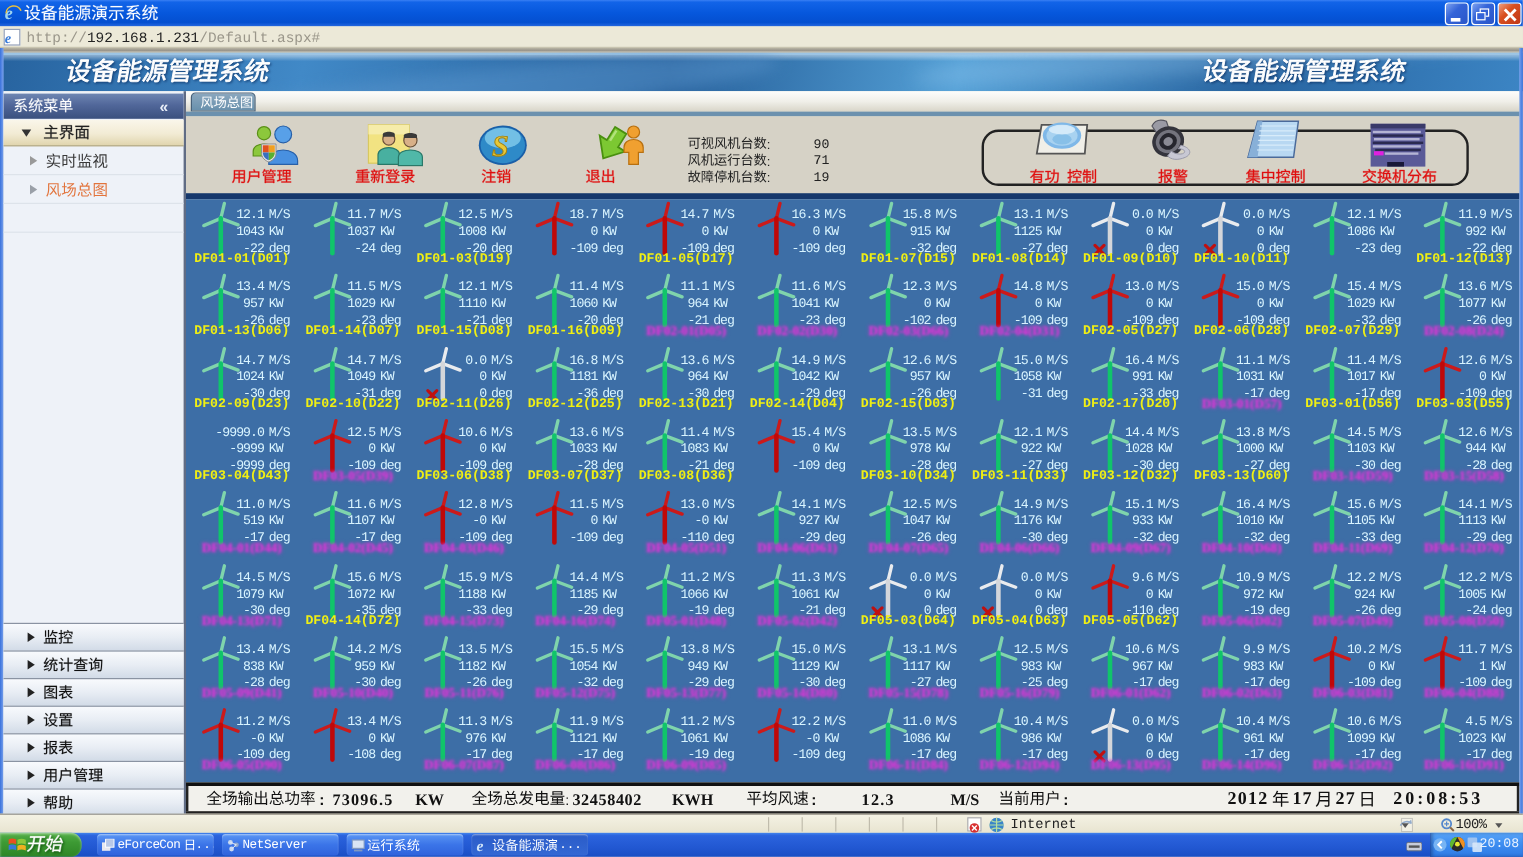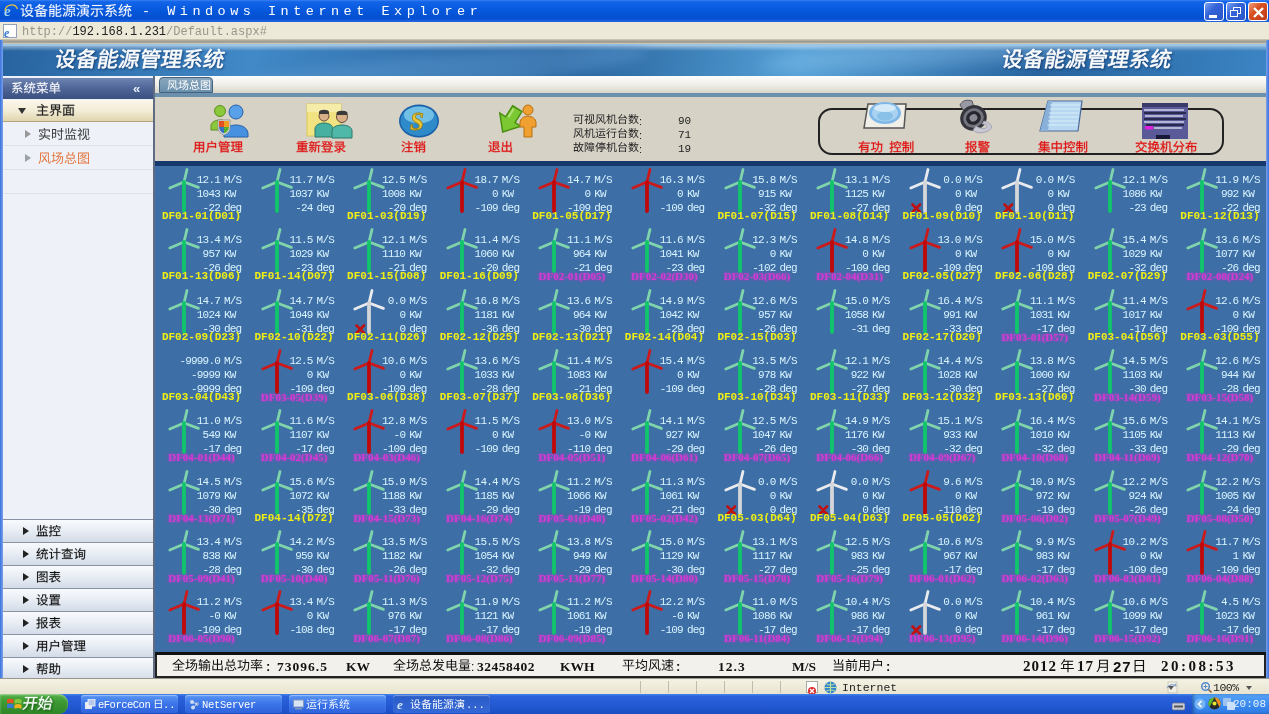--- a/index.html
+++ b/index.html
@@ -103,21 +103,20 @@
         <use href="#u8BBE" x="0"></use>
         <use href="#u5907" x="1000"></use>
         <use href="#u80FD" x="2000"></use>
         <use href="#u6E90" x="3000"></use>
         <use href="#u6F14" x="4000"></use>
         <use href="#u793A" x="5000"></use>
         <use href="#u7CFB" x="6000"></use>
         <use href="#u7EDF" x="7000"></use>
       </g>
     </svg>
-<div style="position:absolute;left:142px;top:5px;font-family:'Liberation Mono',sans-serif;font-size:13.5px;color:#ffffff;font-weight:normal;line-height:1;letter-spacing:4.5px;">- Windows Internet Explorer</div>
 <div class="abs" style="left:1204px;top:2px;width:20px;height:19px;border-radius:3px;background:linear-gradient(135deg,#7da1f0,#3464d8 40%,#2a55c8);border:1px solid #fff;">
       <div class="abs" style="left:4px;top:12px;width:8px;height:3px;background:#fff"></div>
     </div>
 <div class="abs" style="left:1226px;top:2px;width:20px;height:19px;border-radius:3px;background:linear-gradient(135deg,#7da1f0,#3464d8 40%,#2a55c8);border:1px solid #fff;">
       <div class="abs" style="left:6px;top:4px;width:8px;height:7px;border:1px solid #fff;"></div>
       <div class="abs" style="left:3px;top:7px;width:8px;height:7px;border:1px solid #fff;background:#3464d8"></div>
     </div>
 <div class="abs" style="left:1248px;top:2px;width:20px;height:19px;border-radius:3px;background:linear-gradient(135deg,#f0a080,#d85020 40%,#c03818);border:1px solid #fff;">
       <svg class="abs" style="left:3px;top:3px" width="13" height="13" viewBox="0 0 13 13">
         <path d="M2 2 L11 11 M11 2 L2 11" stroke="#fff" stroke-width="2.4"></path>
@@ -930,21 +929,21 @@
         <svg style="position:absolute;left:13px;top:3px;overflow:visible" width="36" height="46" viewBox="0 0 36 46">
           <path d="M16 13 L19 0.5 M16 13 L1.8 19 M16 13 L30.4 18.4" stroke="#7fd4ac" stroke-width="2.8" stroke-linecap="round" fill="none"></path>
           <path d="M16 13 L16 42" stroke="#10c56a" stroke-width="3.8" stroke-linecap="round" fill="none"></path>
         </svg>
         <div class="v num" style="top:9px">11.4</div>
         <div class="v unit" style="top:9px">M/S</div>
         <div class="v num" style="top:23px">1017</div>
         <div class="v unit" style="top:23px">KW</div>
         <div class="v num" style="top:37px">-17</div>
         <div class="v unit" style="top:37px">deg</div>
-        <div class="nm nm-y">DF03-04(D56)</div>
+        <div class="nm nm-y">DF03-01(D56)</div>
       </div>
 <div class="cell" style="left:1018.4px;top:120.6px;">
         <svg style="position:absolute;left:13px;top:3px;overflow:visible" width="36" height="46" viewBox="0 0 36 46">
           <path d="M16 13 L19 0.5 M16 13 L1.8 19 M16 13 L30.4 18.4" stroke="#cc1a1a" stroke-width="2.8" stroke-linecap="round" fill="none"></path>
           <path d="M16 13 L16 42" stroke="#c00808" stroke-width="3.8" stroke-linecap="round" fill="none"></path>
         </svg>
         <div class="v num" style="top:9px">12.6</div>
         <div class="v unit" style="top:9px">M/S</div>
         <div class="v num" style="top:23px">0</div>
         <div class="v unit" style="top:23px">KW</div>
@@ -1103,21 +1102,21 @@
         <div class="v unit" style="top:37px">deg</div>
         <div class="nm nm-m">DF03-15(D58)</div>
       </div>
 <div class="cell" style="left:0.0px;top:241.3px;">
         <svg style="position:absolute;left:13px;top:3px;overflow:visible" width="36" height="46" viewBox="0 0 36 46">
           <path d="M16 13 L19 0.5 M16 13 L1.8 19 M16 13 L30.4 18.4" stroke="#7fd4ac" stroke-width="2.8" stroke-linecap="round" fill="none"></path>
           <path d="M16 13 L16 42" stroke="#10c56a" stroke-width="3.8" stroke-linecap="round" fill="none"></path>
         </svg>
         <div class="v num" style="top:9px">11.0</div>
         <div class="v unit" style="top:9px">M/S</div>
-        <div class="v num" style="top:23px">549</div>
+        <div class="v num" style="top:23px">519</div>
         <div class="v unit" style="top:23px">KW</div>
         <div class="v num" style="top:37px">-17</div>
         <div class="v unit" style="top:37px">deg</div>
         <div class="nm nm-m">DF04-01(D44)</div>
       </div>
 <div class="cell" style="left:92.6px;top:241.3px;">
         <svg style="position:absolute;left:13px;top:3px;overflow:visible" width="36" height="46" viewBox="0 0 36 46">
           <path d="M16 13 L19 0.5 M16 13 L1.8 19 M16 13 L30.4 18.4" stroke="#7fd4ac" stroke-width="2.8" stroke-linecap="round" fill="none"></path>
           <path d="M16 13 L16 42" stroke="#10c56a" stroke-width="3.8" stroke-linecap="round" fill="none"></path>
         </svg>
@@ -1782,21 +1781,21 @@
         <g fill="#111" transform="translate(0,12.18) scale(0.01450,-0.01450)">
           <use href="#u5E74" x="0"></use>
         </g>
       </svg>
 <div style="position:absolute;left:920px;top:4px;font-family:'Liberation Serif',sans-serif;font-size:15px;color:#111;font-weight:bold;line-height:1;letter-spacing:1px;">17</div>
 <svg width="14.5" height="14.5" viewBox="0 0 14.5 14.5" style="overflow:visible;position:absolute;left:939px;top:4px;">
         <g fill="#111" transform="translate(0,12.18) scale(0.01450,-0.01450)">
           <use href="#u6708" x="0"></use>
         </g>
       </svg>
-<div style="position:absolute;left:956px;top:4px;font-family:Liberation Sans, sans-serif;font-size:15px;color:#111;font-weight:bold;line-height:1;letter-spacing:1px;">27</div>
+<div style="position:absolute;left:956px;top:4px;font-family:Liberation Serif, serif;font-size:15px;color:#111;font-weight:bold;line-height:1;letter-spacing:1px;">27</div>
 <svg width="14.5" height="14.5" viewBox="0 0 14.5 14.5" style="overflow:visible;position:absolute;left:975px;top:4px;">
         <g fill="#111" transform="translate(0,12.18) scale(0.01450,-0.01450)">
           <use href="#u65E5" x="0"></use>
         </g>
       </svg>
 <div style="position:absolute;left:1004px;top:4px;font-family:'Liberation Serif',sans-serif;font-size:15px;color:#111;font-weight:bold;line-height:1;letter-spacing:2.5px;">20:08:53</div>
 </div>
 <div class="abs" style="left:0;top:600px;width:1111px;height:2px;background:#222;"></div>
 </div>
 <div class="abs" style="left:0;top:678px;width:1269px;height:16px;background:linear-gradient(#f4f2e4,#e8e4d0);border-top:1px solid #9a968a;">

